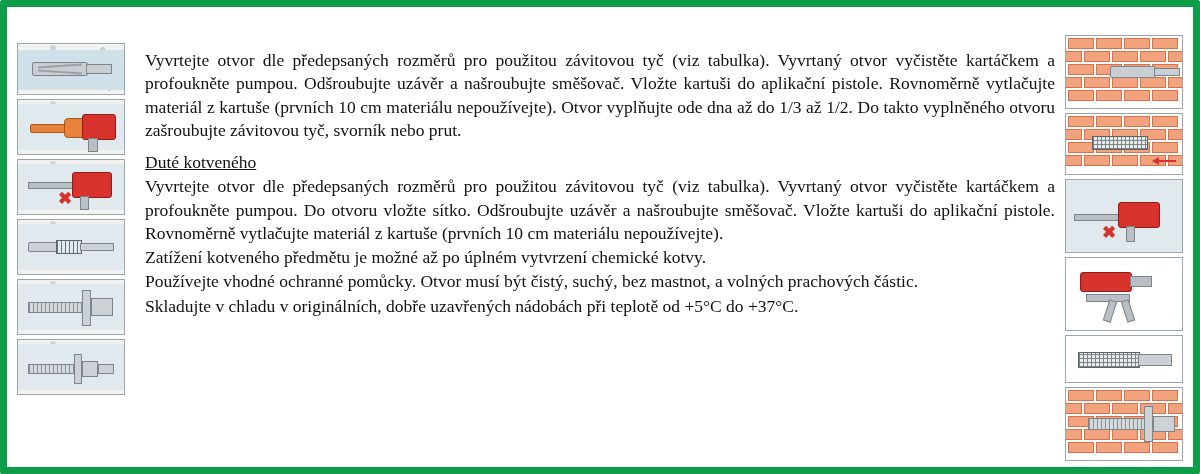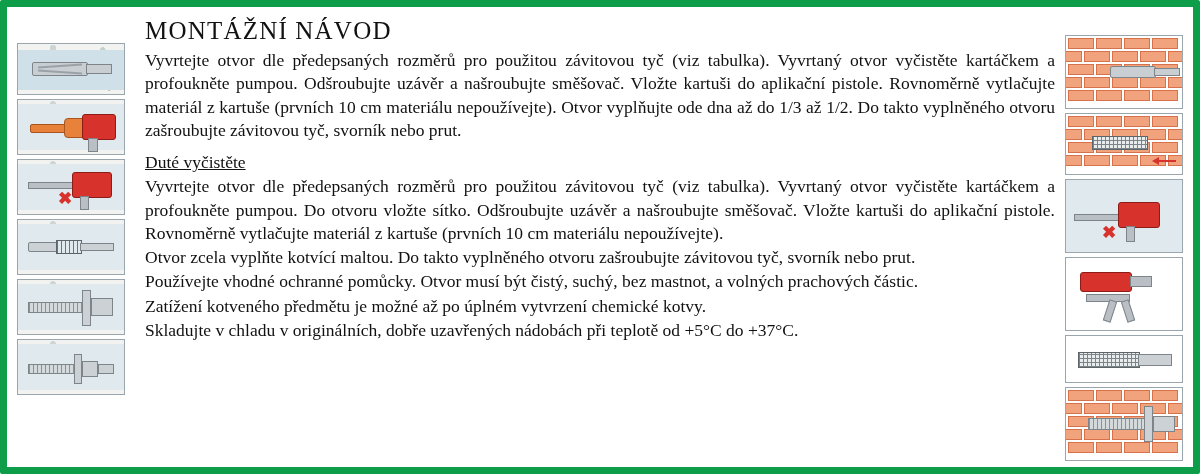--- a/index.html
+++ b/index.html
@@ -394,28 +394,26 @@
             <div class="b" style="left:58px;width:26px;"></div>
               <div class="b" style="left:86px;width:26px;"></div>
           </div>
         </div>
         <div class="thread" style="left:22px;top:30px;width:58px;height:12px;"></div>
         <div class="bolt" style="left:78px;top:18px;width:9px;height:36px;"></div>
         <div class="bolt" style="left:87px;top:28px;width:22px;height:16px;"></div>
       </div>
     </div>
 
-    <h1 class="title">MONTÁŽNÍ NÁVOD</h1>
 
     <div class="body">
       <p>Vyvrtejte otvor dle předepsaných rozměrů pro použitou závitovou tyč (viz tabulka). Vyvrtaný otvor vyčistěte kartáčkem a profoukněte pumpou. Odšroubujte uzávěr a našroubujte směšovač. Vložte kartuši do aplikační pistole. Rovnoměrně vytlačujte materiál z kartuše (prvních 10 cm materiálu nepoužívejte). Otvor vyplňujte ode dna až do 1/3 až 1/2. Do takto vyplněného otvoru zašroubujte závitovou tyč, svorník nebo prut.</p>
 
-      <span class="subhead">Duté vyčistěte</span>
+      <span class="subhead">Duté kotveného</span>
 
       <p>Vyvrtejte otvor dle předepsaných rozměrů pro použitou závitovou tyč (viz tabulka). Vyvrtaný otvor vyčistěte kartáčkem a profoukněte pumpou. Do otvoru   vložte sítko. Odšroubujte uzávěr a našroubujte směšovač. Vložte kartuši do aplikační pistole. Rovnoměrně vytlačujte materiál z kartuše (prvních 10 cm materiálu nepoužívejte).</p>
-      <p>Otvor zcela vyplňte kotvící maltou. Do takto vyplněného otvoru zašroubujte závitovou tyč, svorník nebo prut.</p>
+      <p>Zatížení kotveného předmětu je možné až po úplném vytvrzení chemické kotvy.</p>
       <p>Používejte vhodné ochranné pomůcky. Otvor musí být čistý, suchý, bez mastnot, a volných prachových částic.</p>
-      <p>Zatížení kotveného předmětu je možné až po úplném vytvrzení chemické kotvy.</p>
       <p>Skladujte v chladu v originálních, dobře uzavřených nádobách při teplotě od +5°C do +37°C.</p>
     </div>
 
   </div>
 </div>
 
 </body></html>

